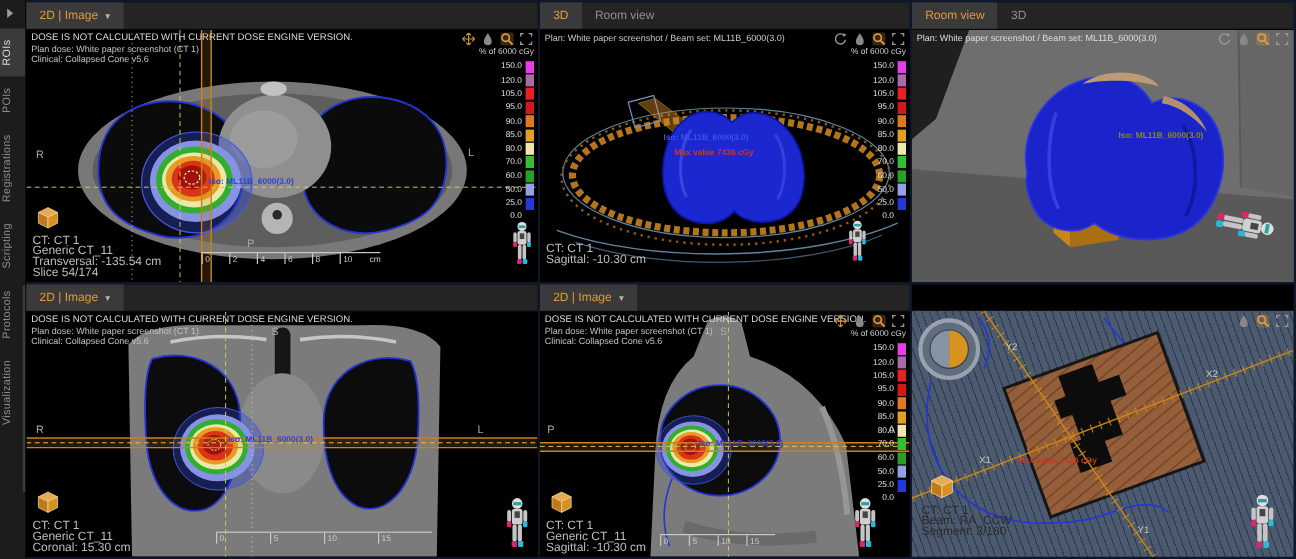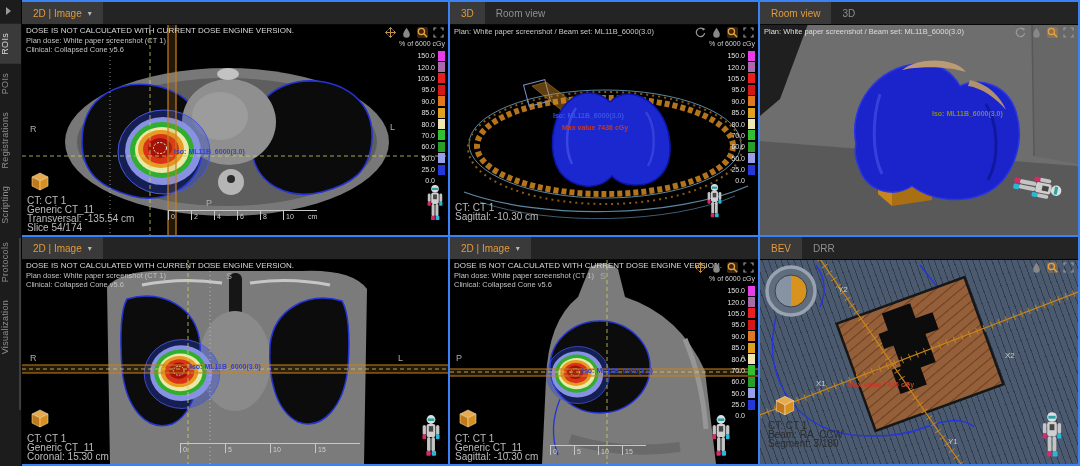--- a/index.html
+++ b/index.html
@@ -1,16 +1,16 @@
 <!DOCTYPE html>
 <html><head>
 <meta charset="utf-8">
 <style>
   html,body{margin:0;padding:0;background:#000;}
-  #app{position:relative;width:1080px;height:466px;background:#3b82f6;font-family:"Liberation Sans",sans-serif;overflow:hidden;border-bottom:1px solid #be185d;}
+  #app{position:relative;width:1080px;height:466px;background:#0f172a;font-family:"Liberation Sans",sans-serif;overflow:hidden;border-bottom:1px solid #be185d;}
   
   #sidebar{position:absolute;left:0;top:0;width:21px;height:466px;background:#1c1c1c;border-right:1px solid #060606;}
   .side-arrow{position:absolute;left:6px;top:7px;width:0;height:0;border-left:5px solid #9a9a9a;border-top:4px solid transparent;border-bottom:4px solid transparent;cursor:pointer;}
   .side-items{position:absolute;top:24px;left:0;width:21px;display:flex;flex-direction:column;}
   .side-item{writing-mode:vertical-rl;transform:rotate(180deg);font-size:9px;color:#8d8d8d;padding:9px 0;text-align:center;width:21px;box-sizing:border-box;letter-spacing:.3px;}
   .side-item.active{background:#3a3a3a;color:#d8d8d8;}
   .side-scroll{position:absolute;right:0;top:238px;width:2px;height:172px;background:#3d3d3d;}
   
   .vp{position:absolute;background:#000;}
   .tabbar{position:absolute;left:0;right:0;top:0;height:22px;background:#242424;border-bottom:1px solid #070707;display:flex;align-items:stretch;z-index:9;}
@@ -605,28 +605,20 @@
         <div>Generic CT_11</div>
         <div>Sagittal: -10.30 cm</div>
       </div>
       <svg class="figure" style="right:26px;bottom:6px;width:22px;height:44px;" viewBox="0 0 20 40">
           <use href="#def-figure"></use>
         </svg>
     </div>
   </div>
 
   <div class="vp" id="v6" style="left:760px;top:237px;width:318px;height:227px;">
-    <div class="tabbar">
-      <div class="tab active">
-          <span>BEV</span>
-        </div>
-      <div class="tab">
-          <span>DRR</span>
-        </div>
-    </div>
     <div class="content">
       <svg class="scene" width="318" height="205" viewBox="0 0 318 205">
         <defs>
           <pattern id="fh" width="8" height="8" patternUnits="userSpaceOnUse" patternTransform="rotate(-20)">
             <rect width="8" height="8" fill="#9a6038"></rect>
             <line x1="0" y1="0" x2="8" y2="0" stroke="#6e421f" stroke-width="2.2"></line>
           </pattern>
         </defs>
         <path d="M56,6 Q70,26 60,48" stroke="#2535dd" stroke-width="1.4" fill="none"></path>
         <line x1="160" y1="6" x2="196" y2="52" stroke="#2535dd" stroke-width="1.4"></line>
@@ -649,21 +641,21 @@
             <use href="#def-drop"></use>
           </svg>
         <svg class="zoombg">
             <use href="#def-zoom"></use>
           </svg>
         <svg>
             <use href="#def-fit"></use>
           </svg>
       </div>
       <div class="axislabel" style="left:78px;top:26px;">Y2</div>
-      <div class="axislabel" style="left:245px;top:48px;margin-top:44px;">X2</div>
+      <div class="axislabel" style="left:245px;top:48px;">X2</div>
       <div class="axislabel" style="left:56px;top:120px;">X1</div>
       <div class="axislabel" style="left:188px;top:178px;">Y1</div>
       <div class="maxlabel" style="left:88px;top:122px;">Max value 7436 cGy</div>
       <svg class="cube" style="bottom:46px;left:12px;width:26px;height:26px;" viewBox="0 0 24 24">
           <use href="#def-cube"></use>
         </svg>
       <div class="vinfo dark" style="bottom:16px;left:8px;">
         <div>CT: CT 1</div>
         <div>Beam: RA_CCW</div>
         <div>Segment: 3/180</div>

